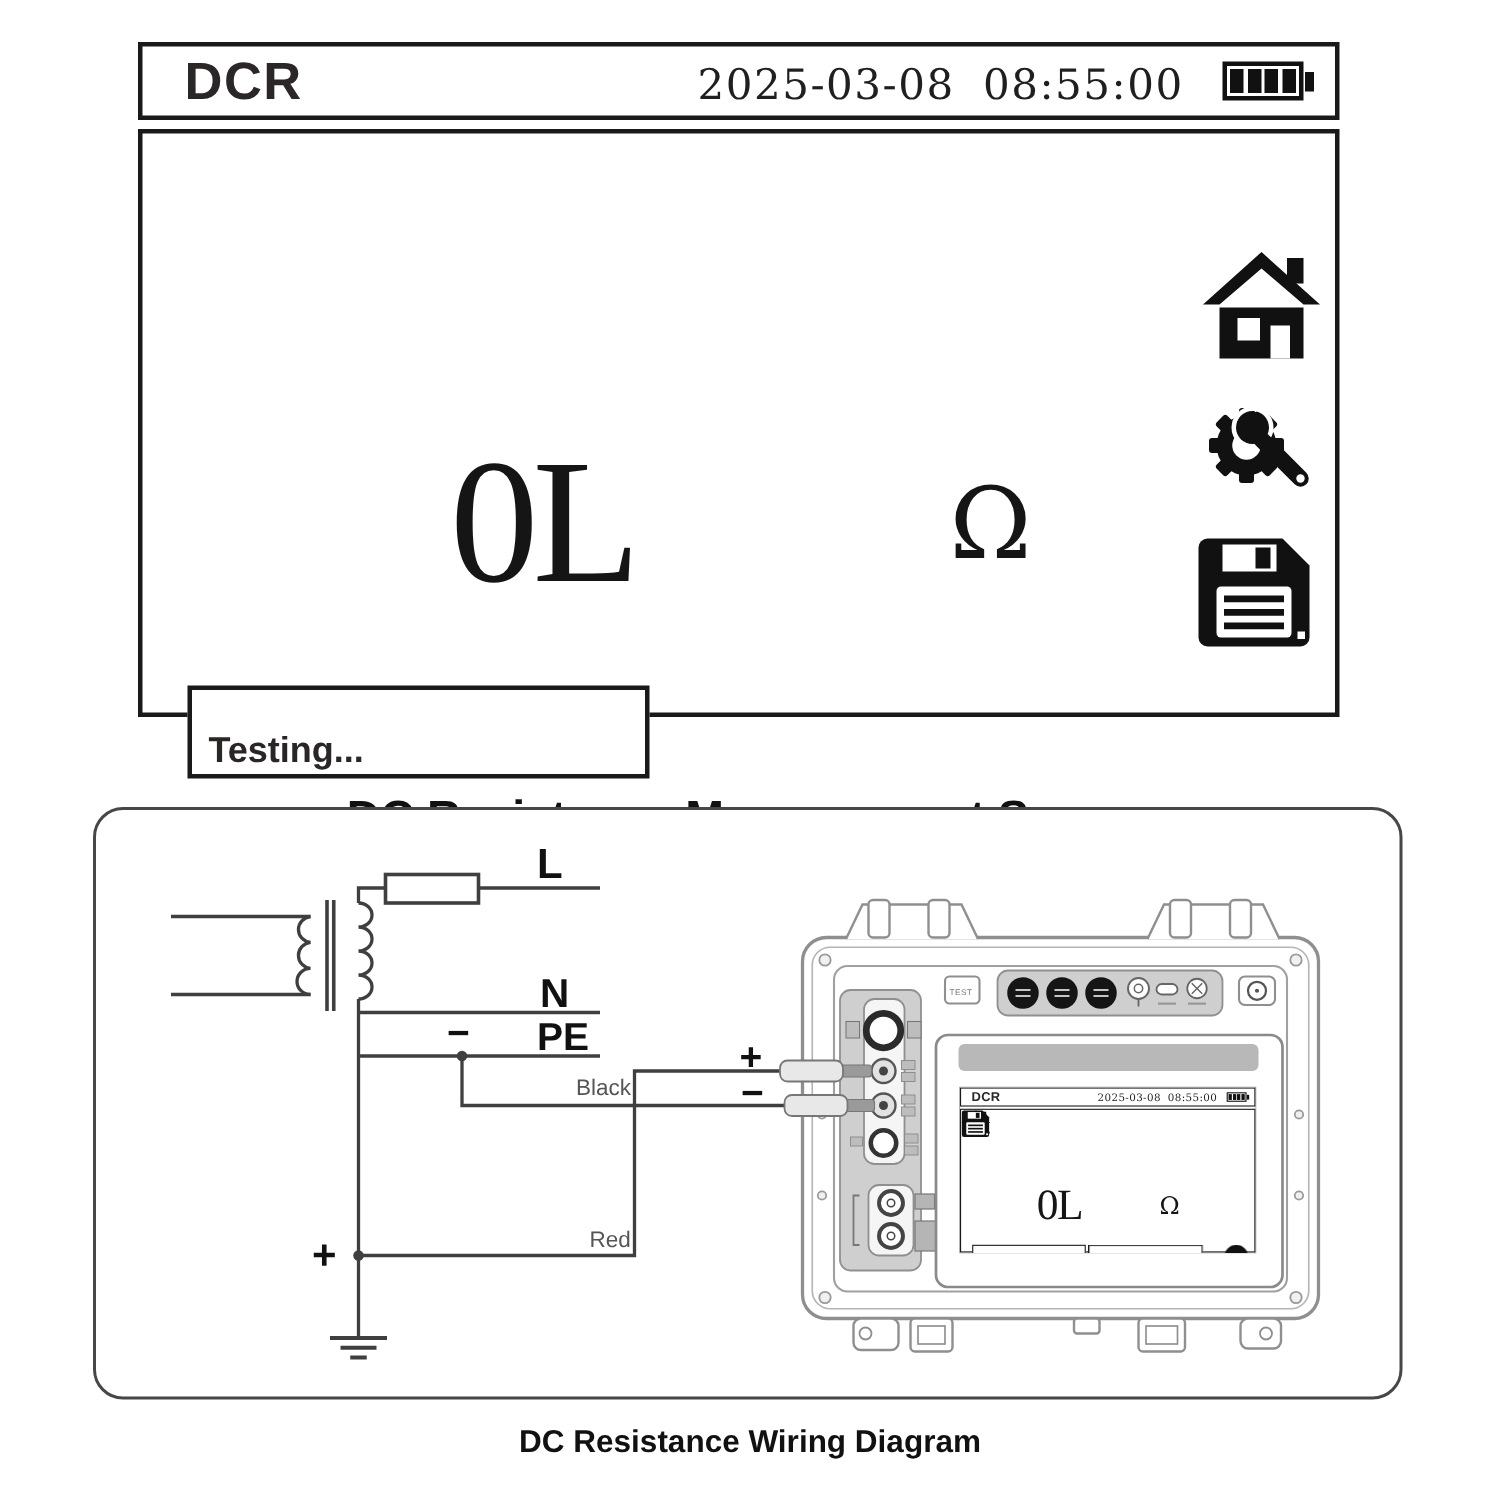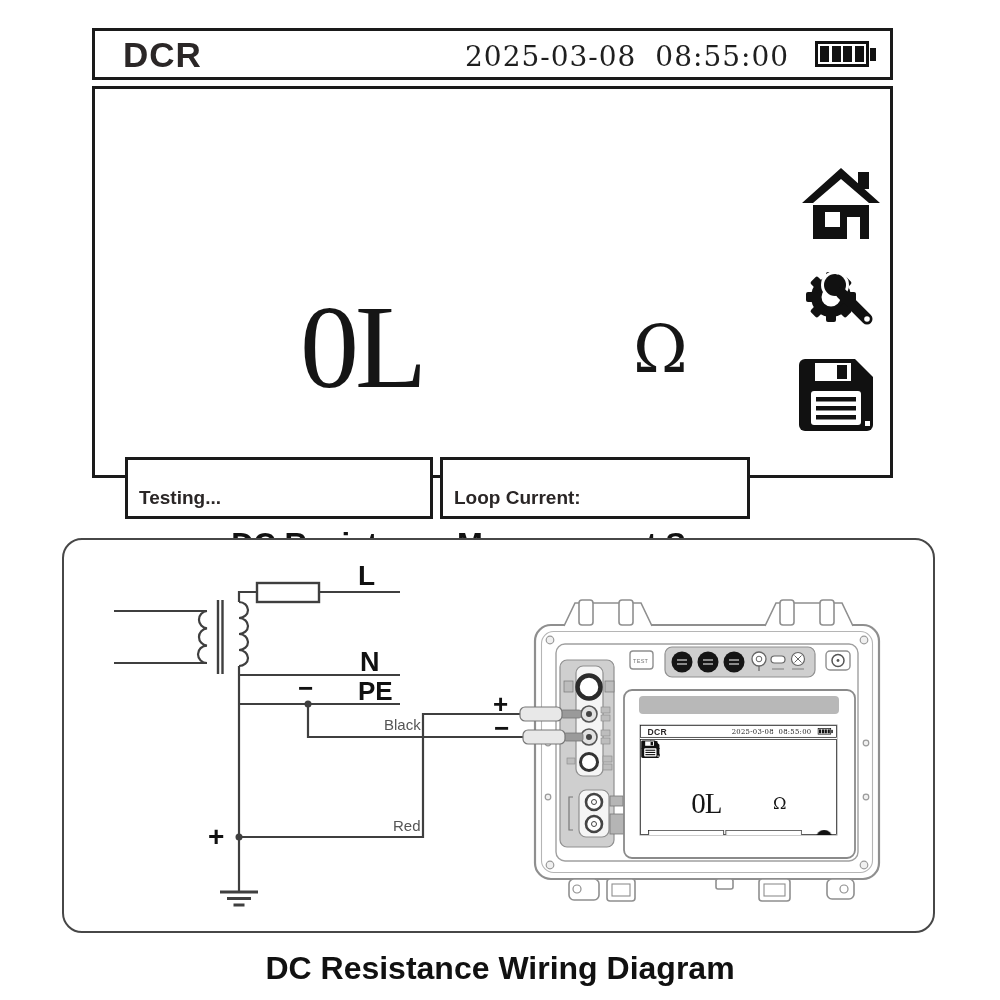--- a/index.html
+++ b/index.html
@@ -24,25 +24,25 @@
   .ic-home   { left:706px; top:78px;  width:80px; height:74px; }
   .ic-gear   { left:700px; top:168px; width:88px; height:78px; }
   .ic-floppy { left:702px; top:268px; width:78px; height:76px; }
   .ic-help   { left:714px; top:368px; width:64px; height:64px; border-radius:50%; background:#111;
                display:flex; align-items:center; justify-content:center; color:#fff;
                font-size:17px; font-weight:bold; letter-spacing:.5px; }
 
   .sbox { position:absolute; top:368px; height:62px; border:3px solid #1a1a1a; background:#fff; }
   .sbox-l { left:30px;  width:308px; }
   .sbox-r { left:345px; width:310px; }
-  .sbox span { position:absolute; left:11px; top:27px; font-size:19px; font-weight:bold; color:#2a2626; }
+  .sbox span { position:absolute; left:11px; top:27px; font-size:24px; font-weight:bold; color:#2a2626; }
 
   .cap { position:absolute; left:0; width:1000px; text-align:center; font-weight:bold; color:#111;margin-top:40px; }
   .cap1 { top:487px; font-size:31px; }
-  .cap2 { top:910px; font-size:32px; }
+  .cap2 { top:910px; font-size:21px; }
 
   
   .wiring { position:absolute; left:62px; top:538px; width:873px; height:395px; border:2.5px solid #474747; border-radius:20px; background:#fff; }
   .wiring svg { position:absolute; left:0; top:0; }
   .mini-holder { position:absolute; left:576px; top:185px; width:197px; height:110px; overflow:hidden; }
   .mini-holder .screen { left:0; top:0; transform:scale(0.2459,0.2444); transform-origin:0 0; }
 
   svg text.big { font-family:"Liberation Sans",sans-serif; font-weight:bold; fill:#111; }
   svg text.sm  { font-family:"Liberation Sans",sans-serif; fill:#555; }
 </style>
@@ -106,23 +106,20 @@
       <rect x="14" y="34" width="50" height="34" rx="3" fill="#fff"></rect>
       <rect x="19" y="40" width="40" height="4.5" fill="#111"></rect>
       <rect x="19" y="49" width="40" height="4.5" fill="#111"></rect>
       <rect x="19" y="58" width="40" height="4.5" fill="#111"></rect>
       <rect x="68" y="64" width="5" height="5" fill="#fff"></rect>
     </svg>
 
 
     <div class="sbox sbox-l">
       <span>Testing...</span>
-    </div>
-    <div class="sbox sbox-r">
-      <span>Loop Current:</span>
     </div>
   </div>
 </div>
 
 <div class="cap cap1">DC Resistance Measurement Screen</div>
 
 <div class="wiring">
   <svg width="873" height="395" viewBox="0 0 873 395">
 
     <g stroke="#3f3f3f" stroke-width="2.2" fill="none">

